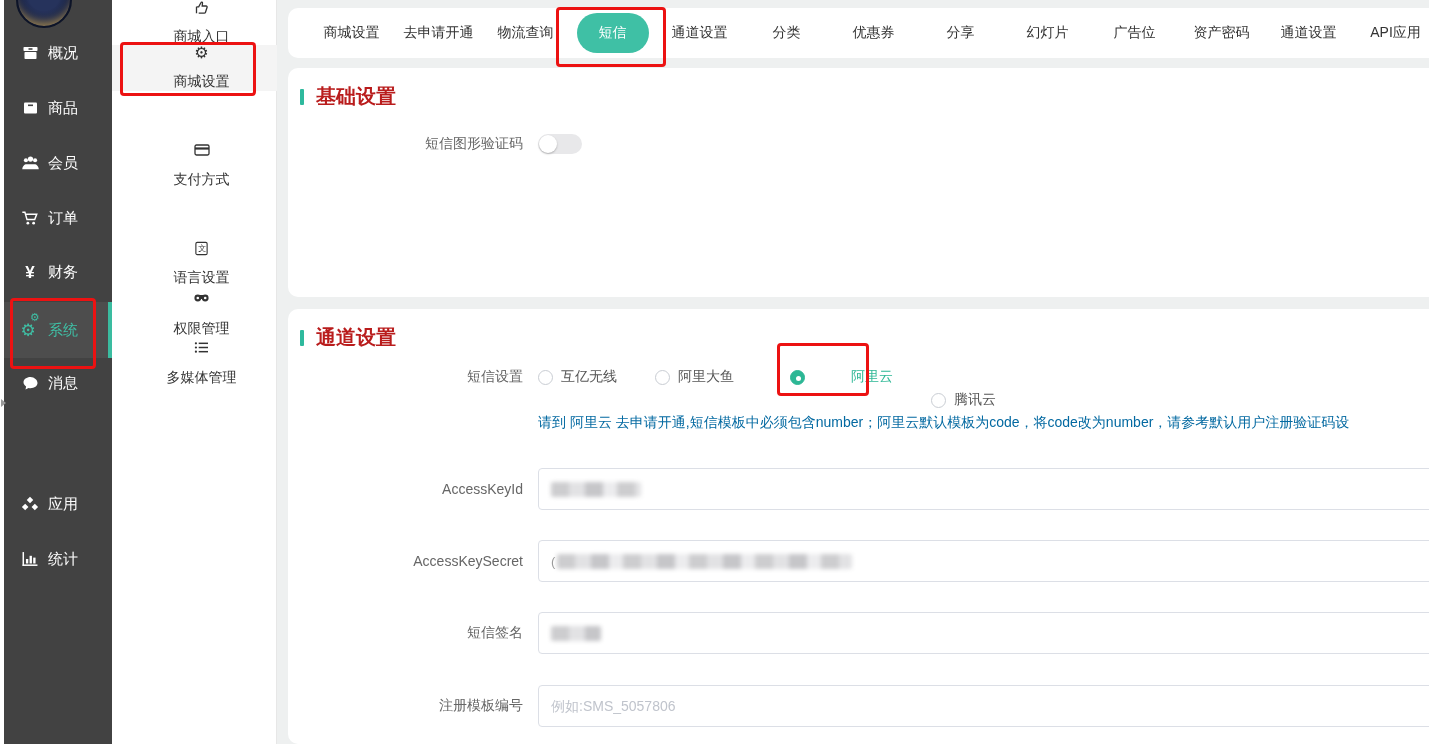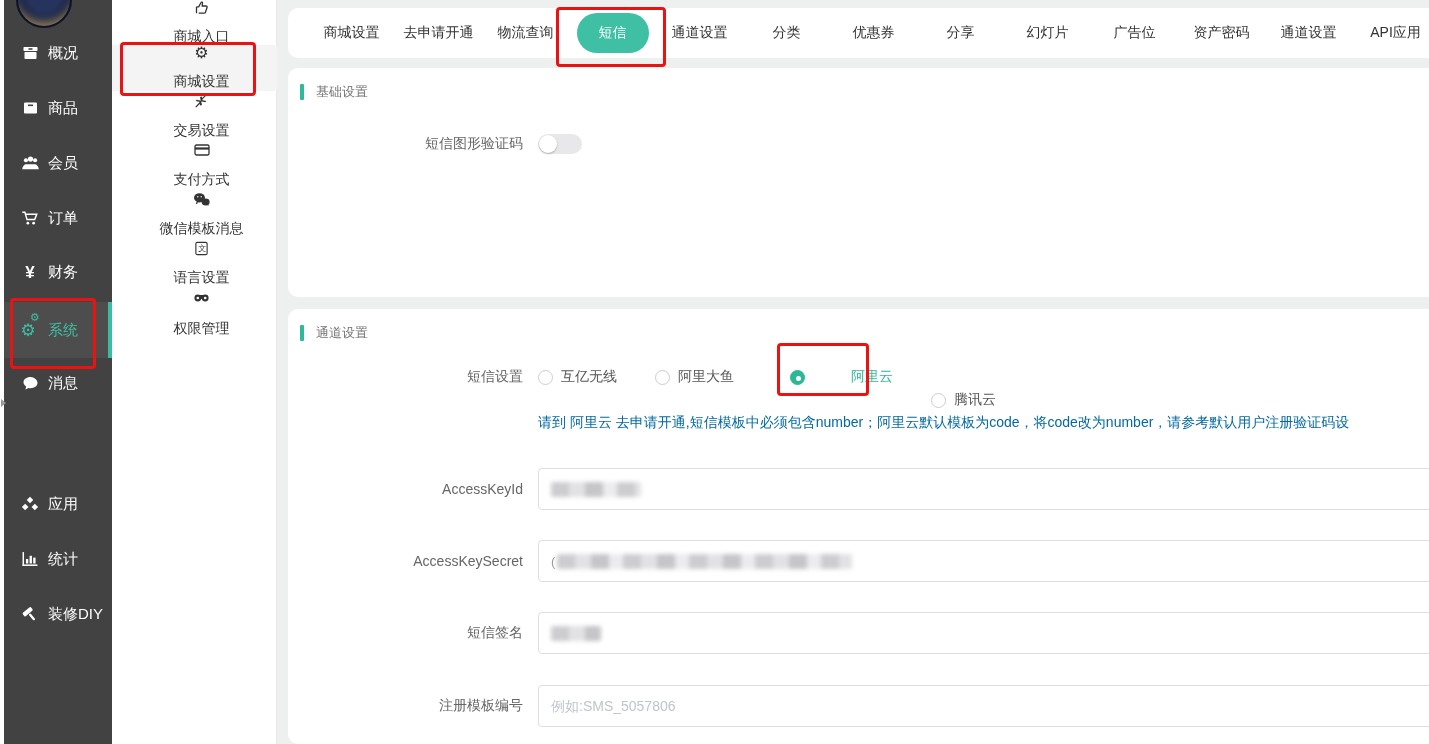--- a/index.html
+++ b/index.html
@@ -41,21 +41,21 @@
     border-radius:10px 0 0 10px;display:flex;align-items:center;padding-left:20px;box-sizing:border-box;z-index:1;}
   .tab{flex:0 0 87px;width:87px;text-align:center;font-size:14px;color:#333;cursor:pointer;white-space:nowrap;}
   .tab .pill{display:inline-block;padding:11px 22px;background:#3fc0a5;color:#fff;border-radius:22px;}
 
   
   .panel{position:absolute;left:288px;width:1141px;background:#fff;border-radius:10px 0 0 10px;
     overflow:hidden;box-sizing:border-box;z-index:1;}
   .panel-basic{top:68px;height:229px;}
   .panel-channel{top:309px;height:435px;}
   .phead{position:absolute;left:12px;top:15px;display:flex;align-items:center;gap:12px;
-    font-size:13px;font-weight:normal;color:#737373;}
+    font-size:20px;font-weight:bold;color:#b91c1c;}
   .phead .tbar{width:4px;height:16px;background:#2eb99d;border-radius:1px;}
 
   .frow{position:absolute;left:0;display:flex;align-items:center;}
   .flabel{width:235px;text-align:right;font-size:14px;color:#666;flex:0 0 235px;}
 
   
   .toggle{position:relative;width:44px;height:20px;border-radius:10px;margin-left:15px;cursor:pointer;}
   .toggle.off{background:#e8e8ea;}
   .toggle.on{background:#3fc2a5;}
   .knob{position:absolute;top:1px;width:18px;height:18px;border-radius:50%;background:#fff;
@@ -194,80 +194,48 @@
             <rect x="1" y="1" width="1.4" height="13"></rect>
             <rect x="1" y="12.6" width="14" height="1.4"></rect>
             <rect x="4.2" y="7.5" width="2.2" height="4.2"></rect>
             <rect x="7.6" y="4.5" width="2.2" height="7.2"></rect>
             <rect x="11" y="6.2" width="2.2" height="5.5"></rect>
           </svg>
       </span>
         <span>统计</span>
     </div>
 
-    <div class="snav" style="top:594px">
-      <span class="ic">
-        <svg width="18" height="17" viewBox="0 0 16 16" fill="#fff">
-            <g transform="rotate(-40 8 8)">
-              <rect x="3" y="2.5" width="10" height="4.2" rx="1.2"></rect>
-              <rect x="6.9" y="7.2" width="2.2" height="7.5" rx="1"></rect>
-            </g>
-          </svg>
-      </span>
-        <span>装修DIY</span>
-    </div>
   </aside>
 
   <nav class="submenu">
     <div class="mitem" style="top:0;height:38px">
       <span class="mic">
         <svg width="16" height="16" viewBox="0 0 16 16" fill="none" stroke="#333" stroke-width="1.3">
             <path d="M2.5 6.8v6.4M2.5 6.8h2.2l2.3-4.3c.4-.8 1.6-.4 1.5.5L8.2 6h3.9c.7 0 1.2.7 1 1.3l-1.6 4.9c-.2.6-.7 1-1.3 1H4.7"></path>
           </svg>
       </span>
         <span>商城入口</span>
     </div>
 
     <div class="mitem active" style="top:45px;height:46px">
       <span class="mic mgear">⚙</span>
       <span>商城设置</span>
     </div>
 
-    <div class="mitem" style="top:94px">
-      <span class="mic">
-        <svg width="15" height="15" viewBox="0 0 16 16" fill="#333">
-            <path d="M14.5 1.5l-5.2 5.2-1-1L13.5.5zM9 2.8l.9 4.3 4.3.9-1.4 1.4-4.9-1-1-4.9zM1.5 14.5l5.2-5.2 1 1L2.5 15.5zM7 13.2l-.9-4.3-4.3-.9 1.4-1.4 4.9 1 1 4.9z" transform="scale(0.93)"></path>
-          </svg>
-      </span>
-        <span>交易设置</span>
-    </div>
 
     <div class="mitem" style="top:143px">
       <span class="mic">
         <svg width="16" height="14" viewBox="0 0 16 14" fill="none" stroke="#333" stroke-width="1.3">
             <rect x="1" y="2" width="14" height="10" rx="1.4"></rect>
             <rect x="1" y="4.4" width="14" height="2.2" fill="#333" stroke="none"></rect>
           </svg>
       </span>
         <span>支付方式</span>
     </div>
 
-    <div class="mitem" style="top:192px">
-      <span class="mic">
-        <svg width="17" height="15" viewBox="0 0 17 15" fill="#333">
-            <ellipse cx="6.5" cy="5.8" rx="5.5" ry="4.6"></ellipse>
-            <path d="M2.6 12.2l1-2.4 2 1z"></path>
-            <ellipse cx="12.6" cy="10" rx="4" ry="3.4"></ellipse>
-            <path d="M15.8 13.8l-.7-1.8-1.6.8z"></path>
-            <circle cx="4.8" cy="4.8" r="0.7" fill="#fff"></circle>
-            <circle cx="8.2" cy="4.8" r="0.7" fill="#fff"></circle>
-          </svg>
-      </span>
-        <span>微信模板消息</span>
-    </div>
 
     <div class="mitem" style="top:241px">
       <span class="mic">
         <svg width="15" height="15" viewBox="0 0 16 16" fill="none" stroke="#333" stroke-width="1.2">
             <rect x="2" y="1.5" width="12" height="13" rx="1.5"></rect>
             <text x="4.5" y="11" font-size="8.5" fill="#333" stroke="none" font-family="sans-serif">文</text>
           </svg>
       </span>
         <span>语言设置</span>
     </div>
@@ -278,20 +246,33 @@
             <rect x="3.5" y="3" width="10" height="4" rx="2"></rect>
             <circle cx="4.8" cy="6" r="3.4"></circle>
             <circle cx="12.2" cy="6" r="3.4"></circle>
             <circle cx="4.8" cy="6" r="1.3" fill="#fff"></circle>
             <circle cx="12.2" cy="6" r="1.3" fill="#fff"></circle>
           </svg>
       </span>
         <span>权限管理</span>
     </div>
 
+    <div class="mitem" style="top:341px">
+      <span class="mic">
+        <svg width="15" height="13" viewBox="0 0 16 14" fill="#333">
+            <circle cx="2" cy="2.5" r="1.2"></circle>
+            <rect x="5" y="1.7" width="10" height="1.6"></rect>
+            <circle cx="2" cy="7" r="1.2"></circle>
+            <rect x="5" y="6.2" width="10" height="1.6"></rect>
+            <circle cx="2" cy="11.5" r="1.2"></circle>
+            <rect x="5" y="10.7" width="10" height="1.6"></rect>
+          </svg>
+      </span>
+        <span>多媒体管理</span>
+    </div>
   </nav>
 
   <div class="tabbar">
     <div class="tab"><span>商城设置</span></div>
     <div class="tab"><span>去申请开通</span></div>
     <div class="tab"><span>物流查询</span></div>
     <div class="tab"><span class="pill">短信</span></div>
     <div class="tab"><span>通道设置</span></div>
     <div class="tab"><span>分类</span></div>
     <div class="tab"><span>优惠券</span></div>

